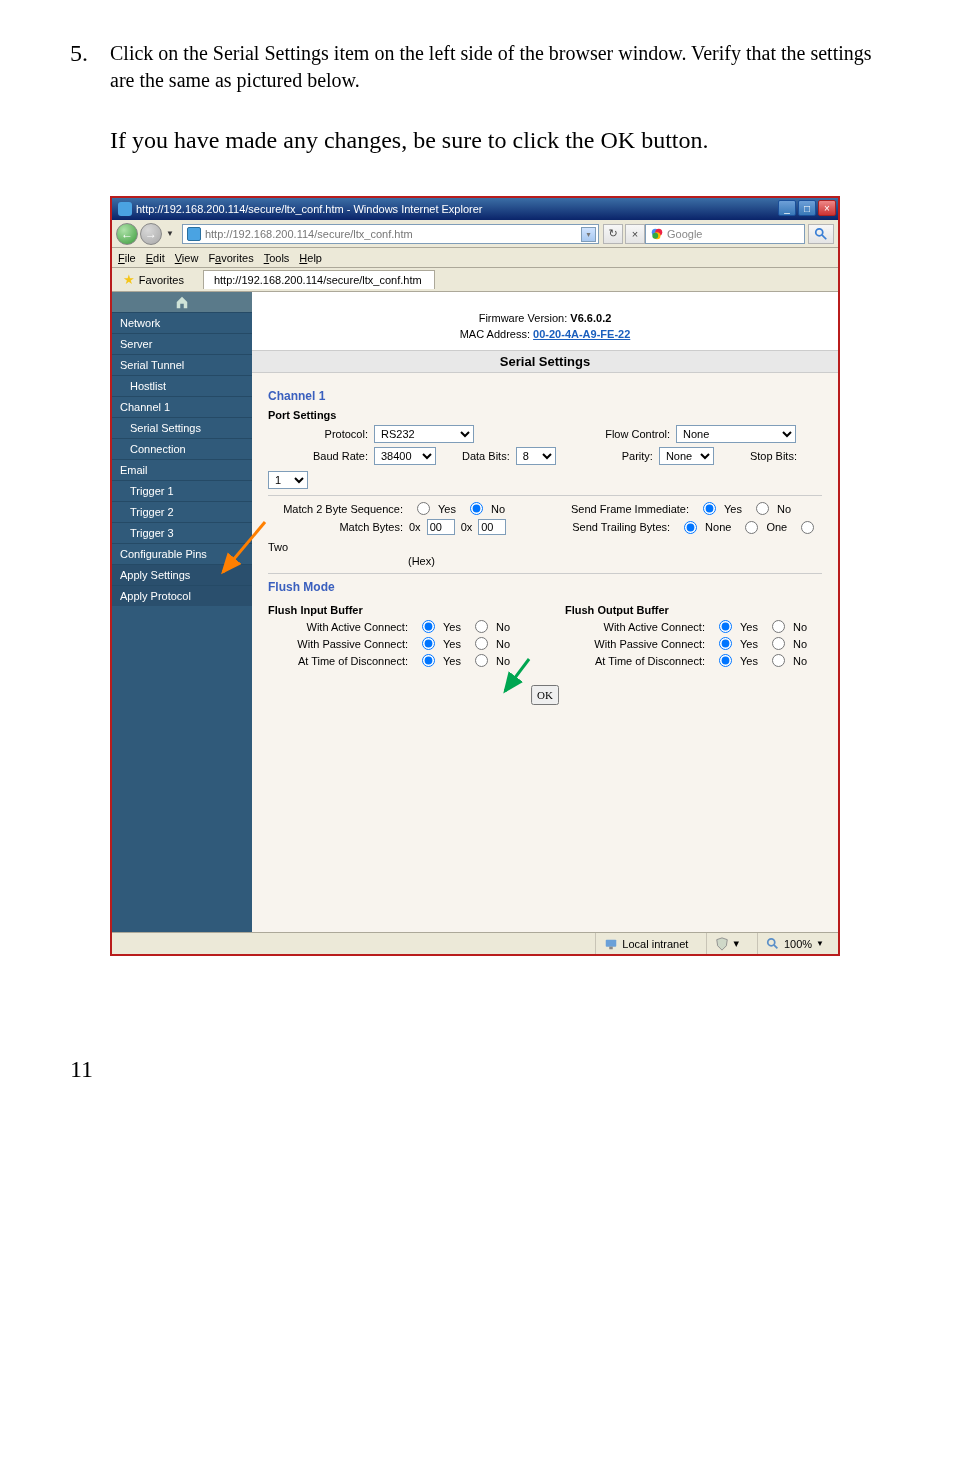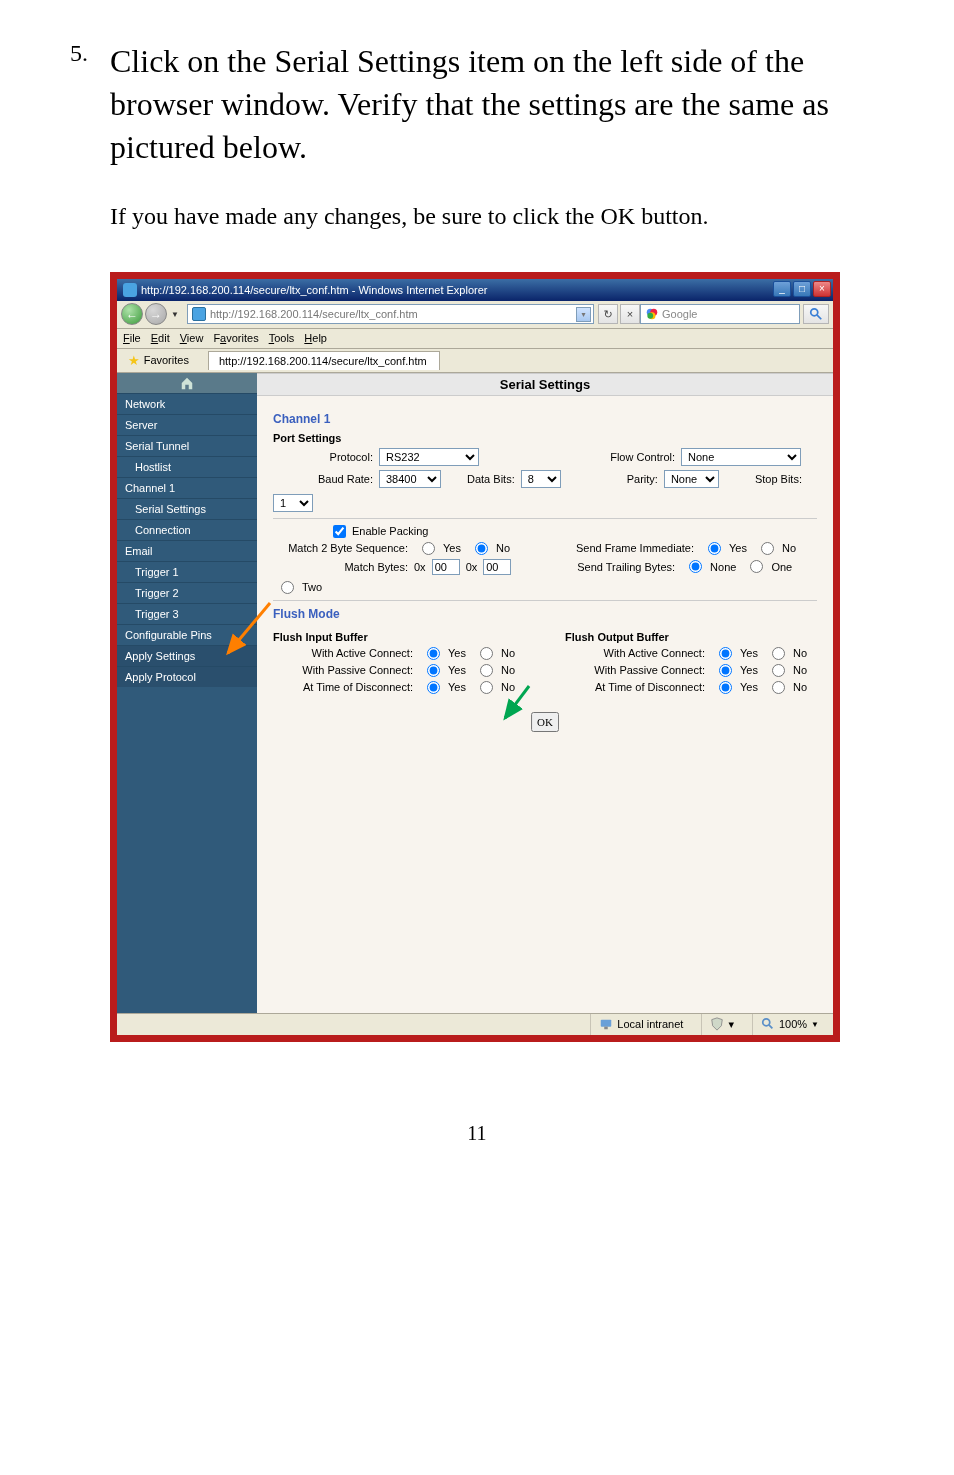--- a/index.html
+++ b/index.html
@@ -6,27 +6,27 @@
   body {
     font-family: "Times New Roman", serif;
     background: #fff;
     width: 954px;
     margin: 0 auto;
     padding: 40px 70px 40px 70px;
     color: #000;
   }
   .step-wrap { display: flex; margin-bottom: 30px; }
   .step-num { width: 40px; font-size: 24px; }
-  .step-text { font-size: 32px; line-height: 1.35; flex: 1; }
+  .step-text { font-size: 20px; line-height: 1.35; flex: 1; }
   .para2 { margin-left: 40px; font-size: 24px; line-height: 1.35; margin-bottom: 40px; }
 
   .ie-window {
     margin-left: 40px;
     width: 730px;
-    border: 7px solid #b91c1c;
+    border: 2px solid #b91c1c;
     background: #ece9d8;
     font-family: Tahoma, Arial, sans-serif;
     font-size: 11px;
     position: relative;
   }
   .titlebar {
     height: 22px;
     background: linear-gradient(#3b6ea5, #0a246a);
     color: #fff;
     display: flex;
@@ -94,21 +94,21 @@
   .ok { padding:2px 4px; font-family:Tahoma; font-size:11px; }
   .ok-wrap { text-align:center; margin-top:14px; position:relative; display:inline-block; left:50%; transform:translateX(-50%); }
   .ok-arrow { position:absolute; left:-32px; top:-28px; pointer-events: none; }
   .two-col { display:flex; gap:40px; }
   .col { flex:1; }
   .hr { border:none; border-top:1px solid #ccc; margin:6px 0; }
 
   .statusbar { height:22px; background:#ece9d8; border-top:1px solid #aca899; display:flex; align-items:center; justify-content:flex-end; font-size:11px; padding:0 6px; gap:10px; }
   .status-cell { display:flex; align-items:center; gap:4px; border-left:1px solid #c8c4b6; padding:0 8px; height:100%; }
 
-  .page-num { text-align:center; font-size:20px; margin-top:80px; font-family:"Times New Roman", serif; }
+  .page-num { font-size:24px; margin-top:100px; font-family:"Times New Roman", serif; }
 </style>
 </head>
 <body>
 
 <div class="step-wrap">
   <div class="step-num">5.</div>
   <div class="step-text">Click on the Serial Settings item on the left side of the browser window.  Verify that the settings are the same as pictured below.</div>
 </div>
 <div class="para2">If you have made any changes, be sure to click the OK button.</div>
 
@@ -199,20 +199,24 @@
       <div class="sidebar-item">Email</div>
       <div class="sidebar-item sub">Trigger 1</div>
       <div class="sidebar-item sub">Trigger 2</div>
       <div class="sidebar-item sub">Trigger 3</div>
       <div class="sidebar-item">Configurable Pins</div>
       <div class="sidebar-item btn">Apply Settings</div>
       <div class="sidebar-item btn">Apply Protocol</div>
     </div>
 
     <div class="main">
+      <div class="topinfo">
+        <div class="topinfo-row"><span class="lab">Firmware Version:</span> <span class="val">V6.6.0.2</span></div><br>
+        <div class="topinfo-row mac"><span class="lab">MAC Address:</span> <a href="#">00-20-4A-A9-FE-22</a></div>
+      </div>
       <div class="panel-title">Serial Settings</div>
 
       <div class="form-area">
         <div class="section-h">Channel 1</div>
 
         <div class="subh">Port Settings</div>
         <div class="row">
           <span class="lab" style="width:100px">Protocol:</span>
           <select style="width:100px"><option>RS232</option></select>
           <span class="lab" style="width:150px;margin-left:40px">Flow Control:</span>
@@ -223,24 +227,20 @@
           <select style="width:62px"><option>38400</option></select>
           <span class="lab" style="margin-left:20px">Data Bits:</span>
           <select style="width:40px"><option>8</option></select>
           <span class="lab" style="margin-left:60px">Parity:</span>
           <select style="width:55px"><option>None</option></select>
           <span class="lab" style="margin-left:30px">Stop Bits:</span>
           <select style="width:40px"><option>1</option></select>
         </div>
 
         <hr class="hr">
-        <div class="row" style="padding-left:60px">
-          <input type="checkbox" checked="" style="">
-          <span>Enable Packing</span>
-        </div>
         <div class="row">
           <span class="lab" style="width:135px">Match 2 Byte Sequence:</span>
           <input type="radio" class="radio" name="m2b" style="">
             <span>Yes</span>
           <input type="radio" class="radio" name="m2b" checked="" style="">
             <span>No</span>
           <span class="lab" style="margin-left:60px">Send Frame Immediate:</span>
           <input type="radio" class="radio" name="sfi" checked="" style="">
             <span>Yes</span>
           <input type="radio" class="radio" name="sfi" style="">
@@ -253,20 +253,23 @@
           <span>0x</span>
             <input type="text" class="hexin" value="00" style="">
           <span class="lab" style="margin-left:60px">Send Trailing Bytes:</span>
           <input type="radio" class="radio" name="stb" checked="" style="">
             <span>None</span>
           <input type="radio" class="radio" name="stb" style="">
             <span>One</span>
           <input type="radio" class="radio" name="stb" style="">
             <span>Two</span>
         </div>
+        <div class="row" style="padding-left:140px;margin-top:-2px">
+          <span>(Hex)</span>
+        </div>
 
         <hr class="hr">
         <div class="section-h">Flush Mode</div>
         <div class="two-col">
           <div class="col">
             <div class="subh">Flush Input Buffer</div>
             <div class="row">
                 <span class="lab" style="width:140px">With Active Connect:</span>
               <input type="radio" class="radio" name="fib1" checked="" style="">
                 <span>Yes</span>

